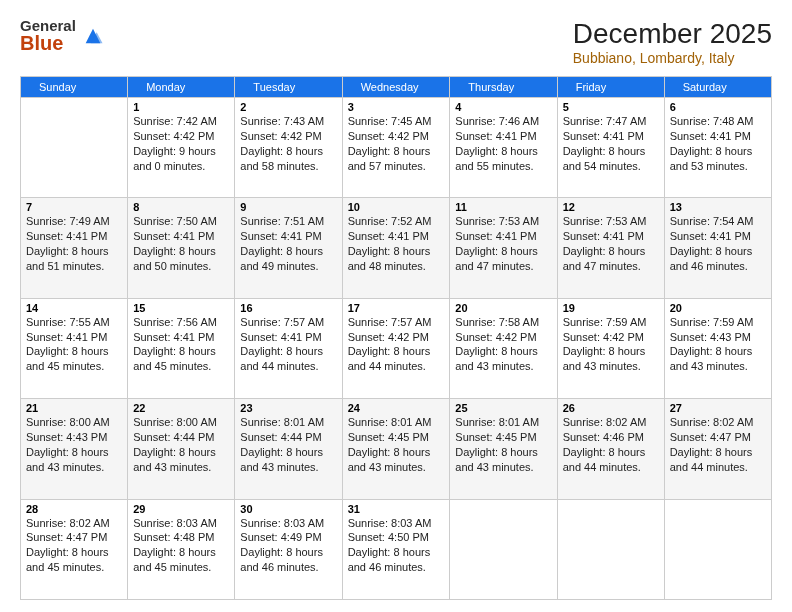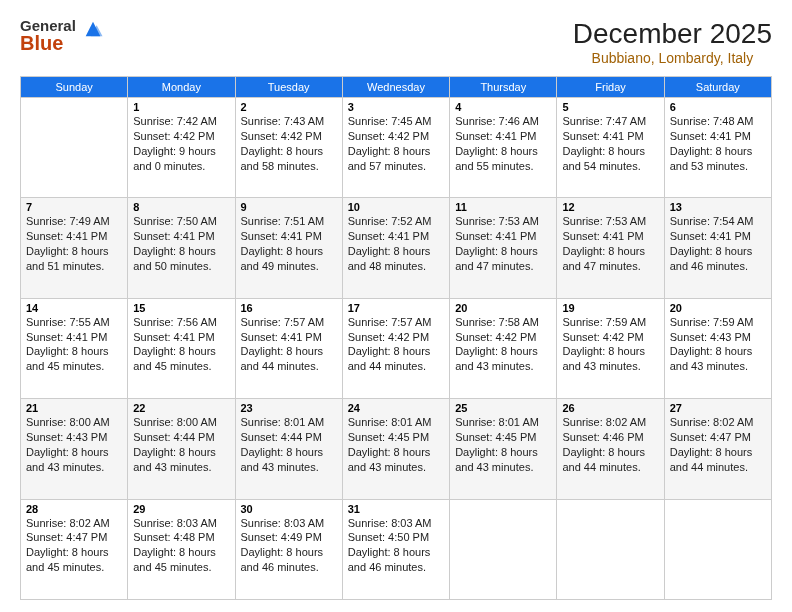--- a/index.html
+++ b/index.html
@@ -18,20 +18,21 @@
       flex-direction: column;
     }
     .header {
       display: flex;
       justify-content: space-between;
       align-items: flex-start;
       margin-bottom: 10px;
     }
     .logo {
       display: flex;
+      align-items: center;
       gap: 4px;
     }
     .logo-text {
       display: flex;
       flex-direction: column;
       line-height: 1;
     }
     .logo-general {
       font-size: 15px;
       font-weight: bold;
@@ -41,42 +42,42 @@
       font-size: 20px;
       font-weight: bold;
       color: #c2410c;
     }
     .logo-icon {
       width: 22px;
       height: 22px;
       margin-left: 2px;
     }
     .title-block {
-      text-align: center;
+      text-align: left;
     }
     .month-title {
       font-size: 28px;
       font-weight: normal;
       color: #222;
     }
     .location {
       font-size: 14px;
       color: #a16207;
     }
     .calendar {
       flex: 1;
       border-collapse: collapse;
       width: 100%;
       font-size: 9.5px;
     }
     .calendar th {
       background: #1a73e8;
       color: #fff;
-      text-align: center;
-      padding: 4px 4px;
+      text-align: left;
+      padding: 4px 18px;
       font-size: 11px;
       font-weight: normal;
       border: 1px solid #ccc;
       margin-left: 38px;
     }
     .calendar td {
       border: 1px solid #ccc;
       vertical-align: top;
       padding: 3px 5px;
       width: 108px;

